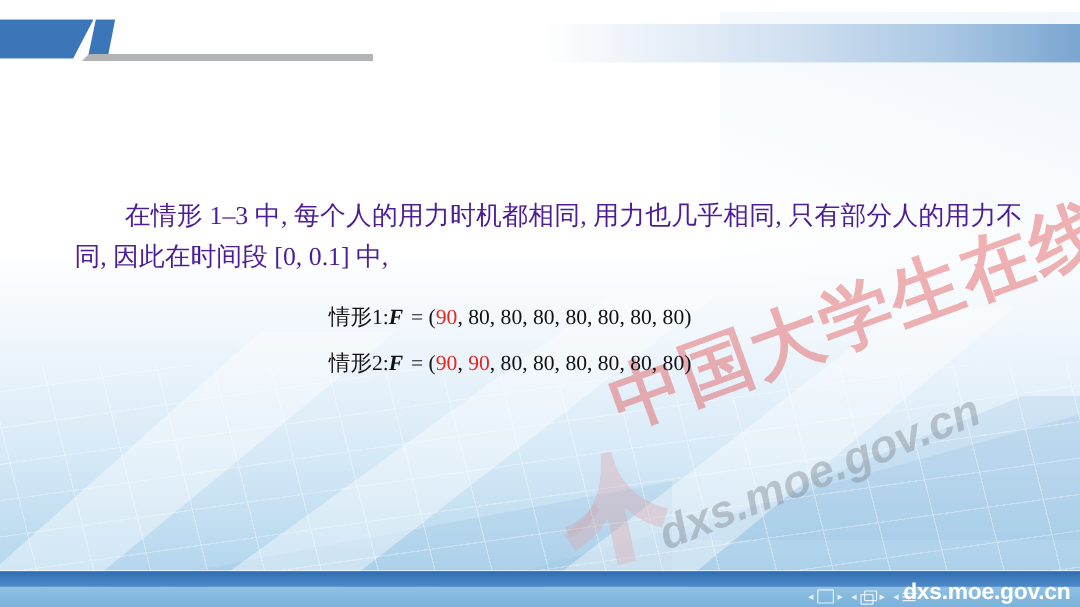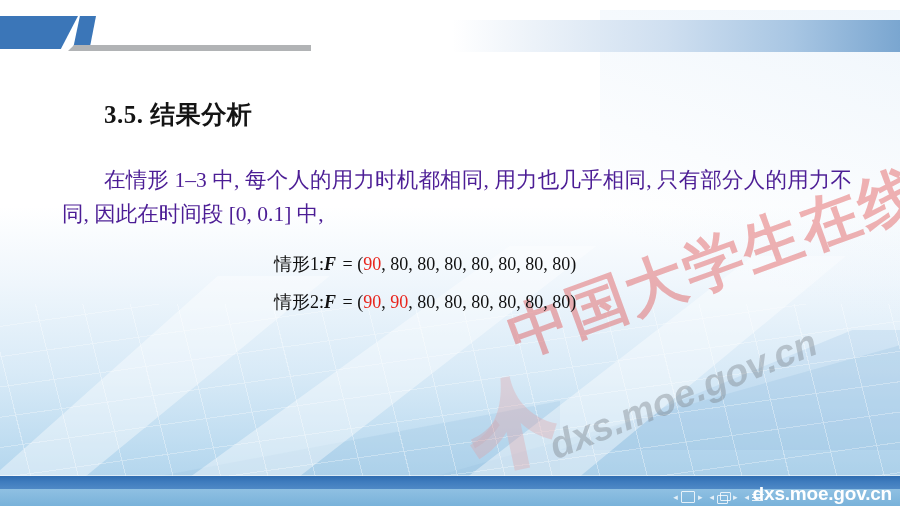--- a/index.html
+++ b/index.html
@@ -320,21 +320,20 @@
     <svg class="wm-mark" viewBox="0 0 100 100">
       <path d="M46 6 C44 20 40 34 31 45 C24 54 14 60 4 63 L10 78 C22 74 33 67 41 58 L41 96 L56 96 L56 52 C62 61 71 69 82 74 L90 60 C78 55 68 46 62 35 C57 26 55 16 55 6 Z" fill="#e2a0a2" opacity="0.70"></path>
       <path d="M6 58 C16 56 26 51 33 44 L36 50 C28 58 18 64 8 67 Z" fill="#d98d90" opacity="0.55"></path>
     </svg>
     <div class="wm-cn">中国大学生在线</div>
     <div class="wm-url">dxs.moe.gov.cn</div>
   </div>
 
   <div class="content">
 
-    <div class="slide-title">3.5.  结果分析</div>
 
     <div class="body-para">在情形 1–3 中, 每个人的用力时机都相同, 用力也几乎相同, 只有部分人的用力不同, 因此在时间段 [0, 0.1] 中,</div>
 
     <div class="formulas">
 
       <div class="frm-row">
         <span class="frm-label">情形1:</span><span class="frm-var">F</span> <span>=</span> <span>(</span><span class="red">90</span>, <span>80</span>, <span>80</span>, <span>80</span>, <span>80</span>, <span>80</span>, <span>80</span>, <span>80</span><span>)</span>
       </div>
 
       <div class="frm-row">

